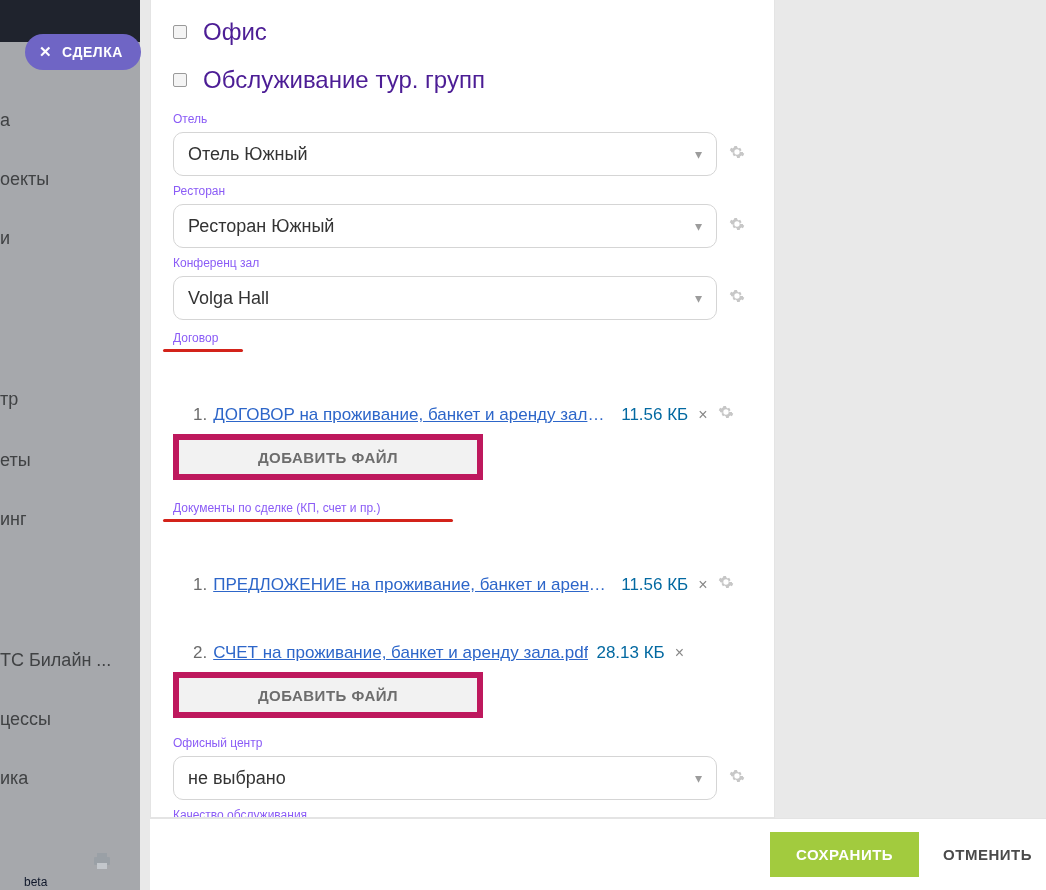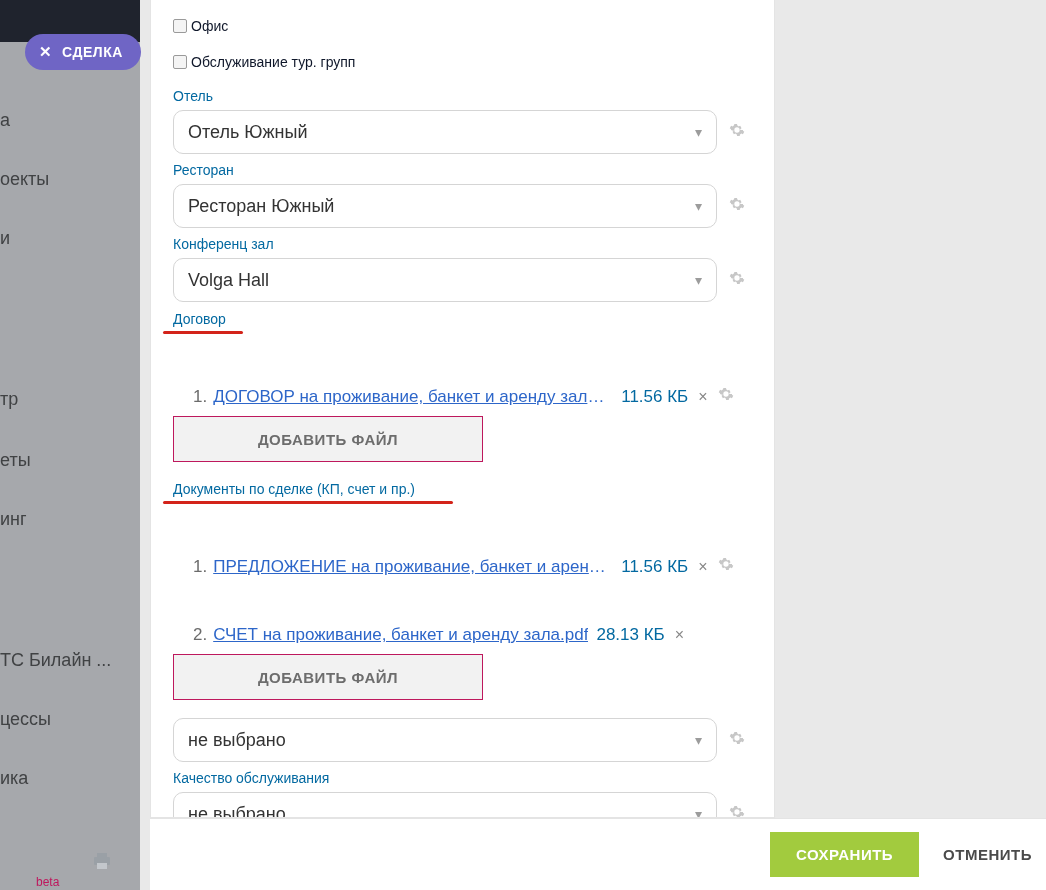--- a/index.html
+++ b/index.html
@@ -28,63 +28,63 @@
   }
   .deal-pill .x { font-weight: 700; font-size: 15px; }
 
   .nav-items {
     position: absolute; left: 0; top: 100px; width: 140px; z-index: 5;
     color: #404244; font-size: 18px;
   }
   .nav-item { padding: 10px 8px 10px 0; white-space: nowrap; overflow: hidden; text-overflow: clip; }
   .nav-item + .nav-item { margin-top: 18px; }
   .nav-beta {
-    position: absolute; left: 36px; top: 875px; z-index: 5;
-    color: #be185d; font-size: 12px; text-align: center;
+    position: absolute; left: 24px; top: 875px; z-index: 5;
+    color: #0f172a; font-size: 12px; text-align: center;
   }
   .printer-icon {
     position: absolute; left: 92px; top: 852px; z-index: 5; color:#8b8e92;
   }
 
   
   .card {
     position: absolute; left: 150px; top: 0; width: 625px; height: 818px;
     background: #fff; border: 1px solid #e4e4e4; border-top: none;
     z-index: 6; padding: 8px 18px 0 22px; overflow: hidden;
   }
   .check-row {
-    display: flex; align-items: center; gap: 4px; color: #0f172a;
-    font-size: 14px; padding: 10px 0 10px 0;
+    display: flex; align-items: center; gap: 16px; color: #4c1d95;
+    font-size: 24px; padding: 10px 0 10px 0;
   }
   .chk {
     width: 14px; height: 14px; border: 1px solid #9a9a9a; border-radius: 2px;
     background: #f4f4f4; display: inline-block;
   }
 
   .field { margin-top: 8px; }
-  .field-label { font-size: 14px; color: #0369a1; margin-bottom: 6px; }
+  .field-label { font-size: 12px; color: #8b5cf6; margin-bottom: 6px; }
   .select-row { display: flex; align-items: center; gap: 12px; }
   .select-box {
     flex: 0 0 544px; height: 44px; border: 1px solid #d5d5d5; border-radius: 10px;
     display: flex; align-items: center; justify-content: space-between;
     padding: 0 14px; font-size: 18px; color: #333; background:#fff;
   }
   .chev { color:#9c9c9c; font-size:14px; }
   .gear { color:#c7c7c7; }
 
   .file-list { list-style: decimal inside; margin: 4px 0 8px 20px; color:#6b6b6b; font-size:17px;}
   .file-list li { padding: 1px 0; display:flex; align-items:baseline;}
   .file-num { margin-right:6px; color:#6b6b6b; }
   .file-link { color:#2d66c9; text-decoration: underline; overflow:hidden; text-overflow:ellipsis; white-space:nowrap; max-width:400px; display:inline-block;}
   .file-size { color:#0369a1; margin-left:8px; font-size:17px;margin-top:46px;}
   .file-x { color:#888; margin-left:10px; font-size:16px;}
   .file-row-gear { color:#c7c7c7; margin-left:10px;}
 
   .add-file-btn {
-    width: 310px; height: 46px; border:1px solid #be185d; background:#f2f2f2;
+    width: 310px; height: 46px; border:6px solid #be185d; background:#f2f2f2;
     color:#6d6d6d; font-size:15px; font-weight:700; letter-spacing:.5px;
     display:flex; align-items:center; justify-content:center; margin-top:2px;
   }
 
   .red-underline {
     height:3px; background:#d3231a; border-radius:2px; position:relative; top:-2px;
   }
 
   
   .footer {
@@ -231,20 +231,21 @@
         <span class="file-num">2.</span>
         <a class="file-link">СЧЕТ на проживание, банкет и аренду зала.pdf</a>
         <span class="file-size">28.13 КБ</span>
         <span class="file-x">×</span>
       </li>
     </ol>
     <button class="add-file-btn">ДОБАВИТЬ ФАЙЛ</button>
   </div>
 
   <div class="field" style="margin-top:18px">
+    <div class="field-label">Офисный центр</div>
     <div class="select-row">
       <div class="select-box">
         <span>не выбрано</span>
         <span class="chev">▾</span>
       </div>
       <span class="gear">
         <svg class="gear-svg" viewBox="0 0 24 24" fill="currentColor">
             <path d="M12 8a4 4 0 100 8 4 4 0 000-8zm9 4a7 7 0 01-.1 1.2l2 1.6-2 3.4-2.4-.8a7 7 0 01-2 1.2l-.4 2.5h-4l-.4-2.5a7 7 0 01-2-1.2l-2.4.8-2-3.4 2-1.6A7 7 0 013 12a7 7 0 01.1-1.2l-2-1.6 2-3.4 2.4.8a7 7 0 012-1.2L8 2.9h4l.4 2.5a7 7 0 012 1.2l2.4-.8 2 3.4-2 1.6c.1.4.2.8.2 1.2z"></path>
           </svg>
       </span>

